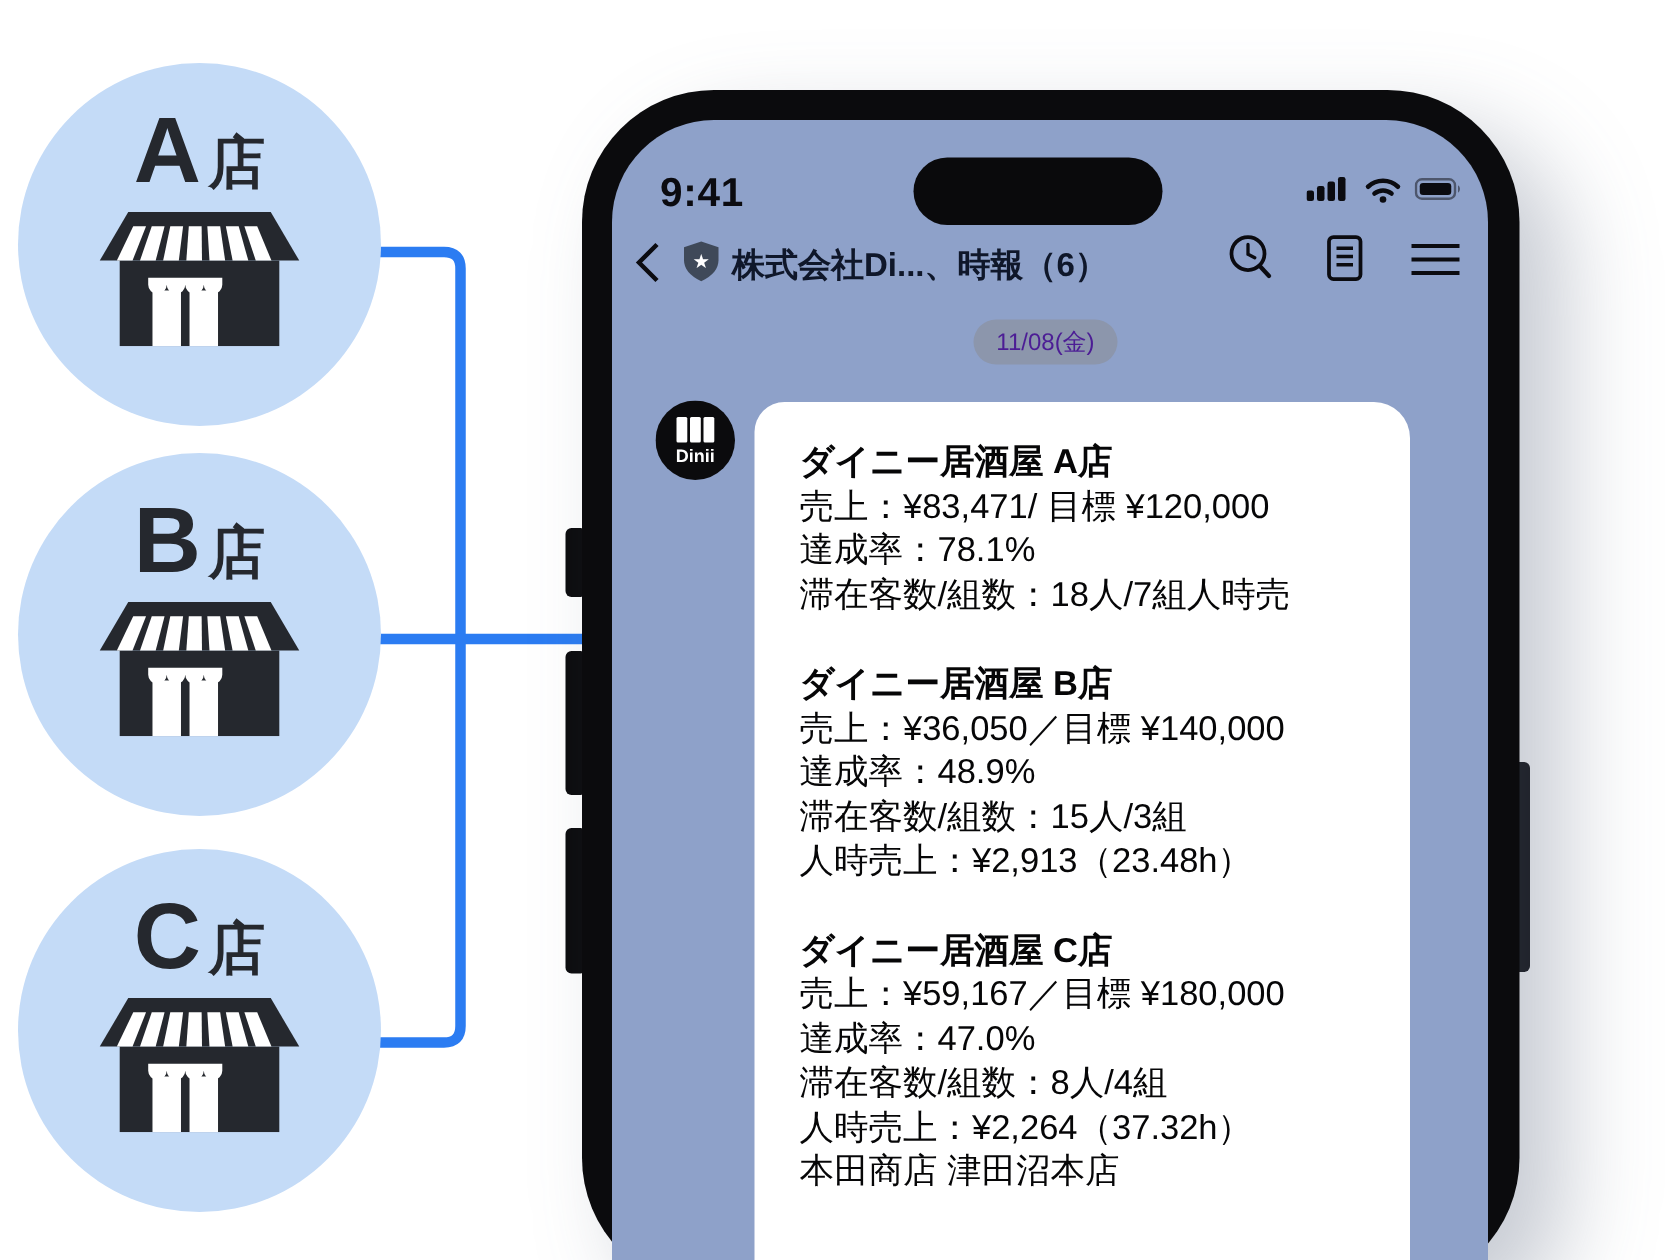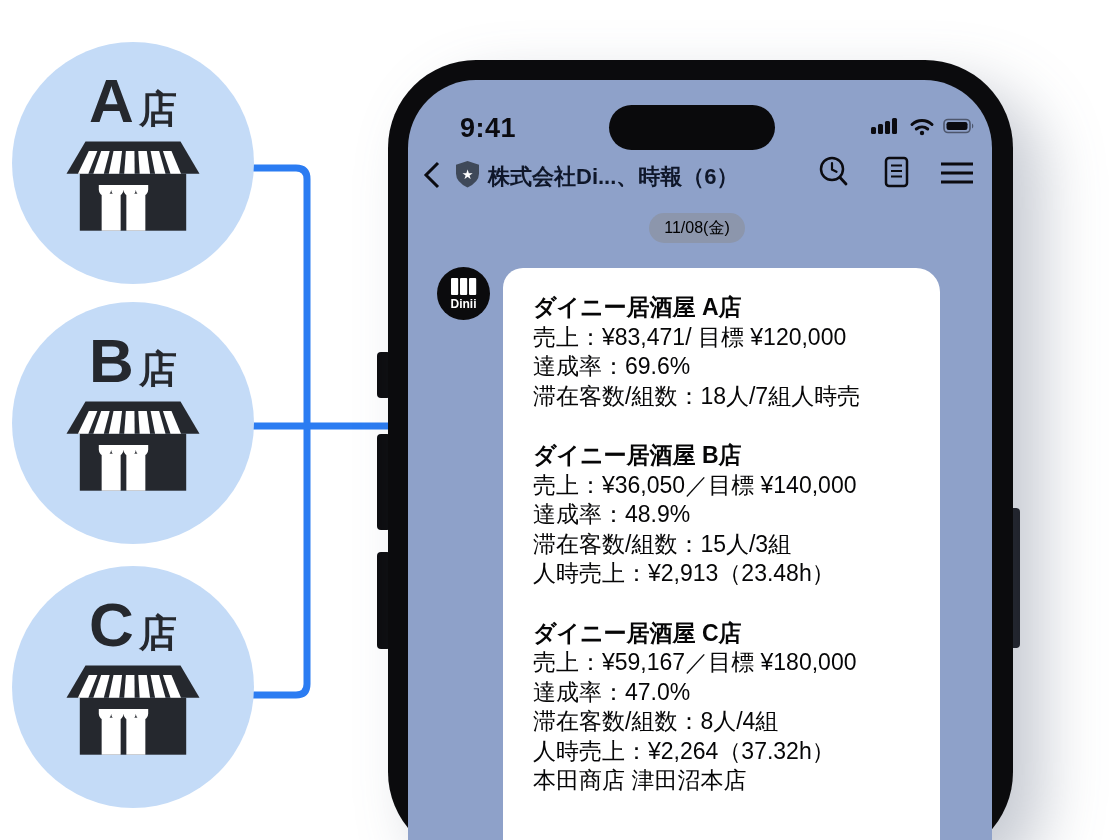--- a/index.html
+++ b/index.html
@@ -29,32 +29,32 @@
 
   .phone-frame { position:absolute; left:388px; top:60px; width:625px; height:800px;
     background:#0B0B0D; border-radius:88px;
     box-shadow:30px 26px 60px rgba(95,105,130,0.35); }
   .phone-screen { position:absolute; left:408px; top:80px; width:584px; height:780px;
     background:#8EA1C9; border-radius:68px 68px 0 0; overflow:hidden; }
 
   .dynamic-island { position:absolute; left:201px; top:25px; width:166px; height:45px;
     border-radius:23px; background:#0A0A0C; }
   .status-time { position:absolute; left:32px; top:33px; font-size:27px; font-weight:700;
-    color:#0B0B10; letter-spacing:0.5px;margin-left:20px; }
+    color:#0B0B10; letter-spacing:0.5px; }
   .status-icons { position:absolute; right:16px; top:36px; display:flex; gap:8px; align-items:flex-end; }
 
   .hdr-back   { position:absolute; left:14px;  top:80px; width:22px; height:30px; }
   .hdr-shield { position:absolute; left:46px;  top:80px; width:27px; height:30px; }
   .chat-title { position:absolute; left:80px;  top:82px; font-size:22px; font-weight:700; color:#0f172a; white-space:nowrap; }
   .hdr-search { position:absolute; left:408px; top:74px; width:36px; height:38px; }
   .hdr-note   { position:absolute; left:470px; top:74px; width:36px; height:38px; }
   .hdr-menu   { position:absolute; left:531px; top:74px; width:36px; height:38px; }
 
   .date-pill { position:absolute; left:241px; top:133px; width:96px; height:30px;
-    border-radius:15px; background:#8C96AC; color:#000000; font-size:16px;
+    border-radius:15px; background:#8C96AC; color:#4c1d95; font-size:16px;
     display:flex; align-items:center; justify-content:center; }
 
   .avatar { position:absolute; left:29px; top:187px; width:53px; height:53px; }
 
   .bubble { position:absolute; left:95px; top:188px; width:437px; height:620px;
     background:#FFFFFF; border-radius:20px 24px 24px 24px;
     padding:25px 32px 20px 30px; color:#060607; }
   .store-block { margin-bottom:30px; }
   .store-block:last-child { margin-bottom:16px; }
   .report-title { font-size:23px; line-height:29.5px; font-weight:700; white-space:nowrap; }
@@ -205,21 +205,21 @@
         <rect x="32" y="11" width="7.2" height="17" rx="1" fill="#FFFFFF"></rect>
         <text x="26.5" y="41" text-anchor="middle" font-size="12" font-weight="bold" fill="#FFFFFF" font-family="Liberation Sans, DejaVu Sans, sans-serif">Dinii</text>
       </g>
     </svg>
 
     <div class="bubble">
 
       <div class="store-block">
         <div class="report-title">ダイニー居酒屋 A店</div>
         <div class="report-line">売上：¥83,471/ 目標 ¥120,000</div>
-        <div class="report-line">達成率：69.6%</div>
+        <div class="report-line">達成率：78.1%</div>
         <div class="report-line">滞在客数/組数：18人/7組人時売</div>
       </div>
 
       <div class="store-block">
         <div class="report-title">ダイニー居酒屋 B店</div>
         <div class="report-line">売上：¥36,050／目標 ¥140,000</div>
         <div class="report-line">達成率：48.9%</div>
         <div class="report-line">滞在客数/組数：15人/3組</div>
         <div class="report-line">人時売上：¥2,913（23.48h）</div>
       </div>

